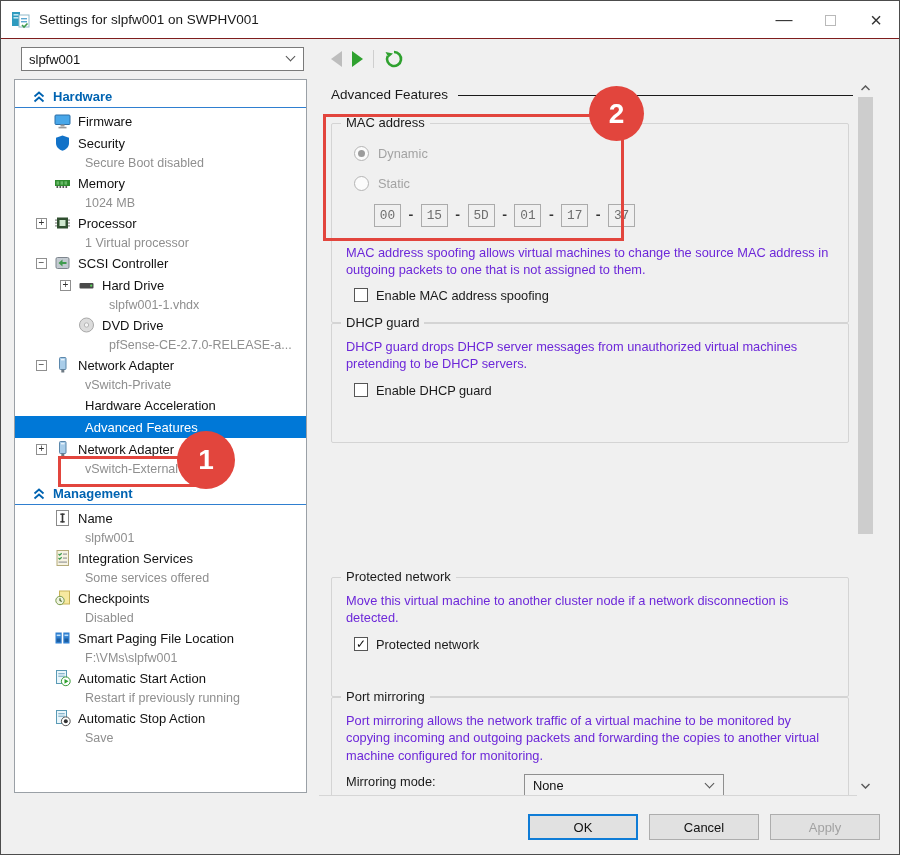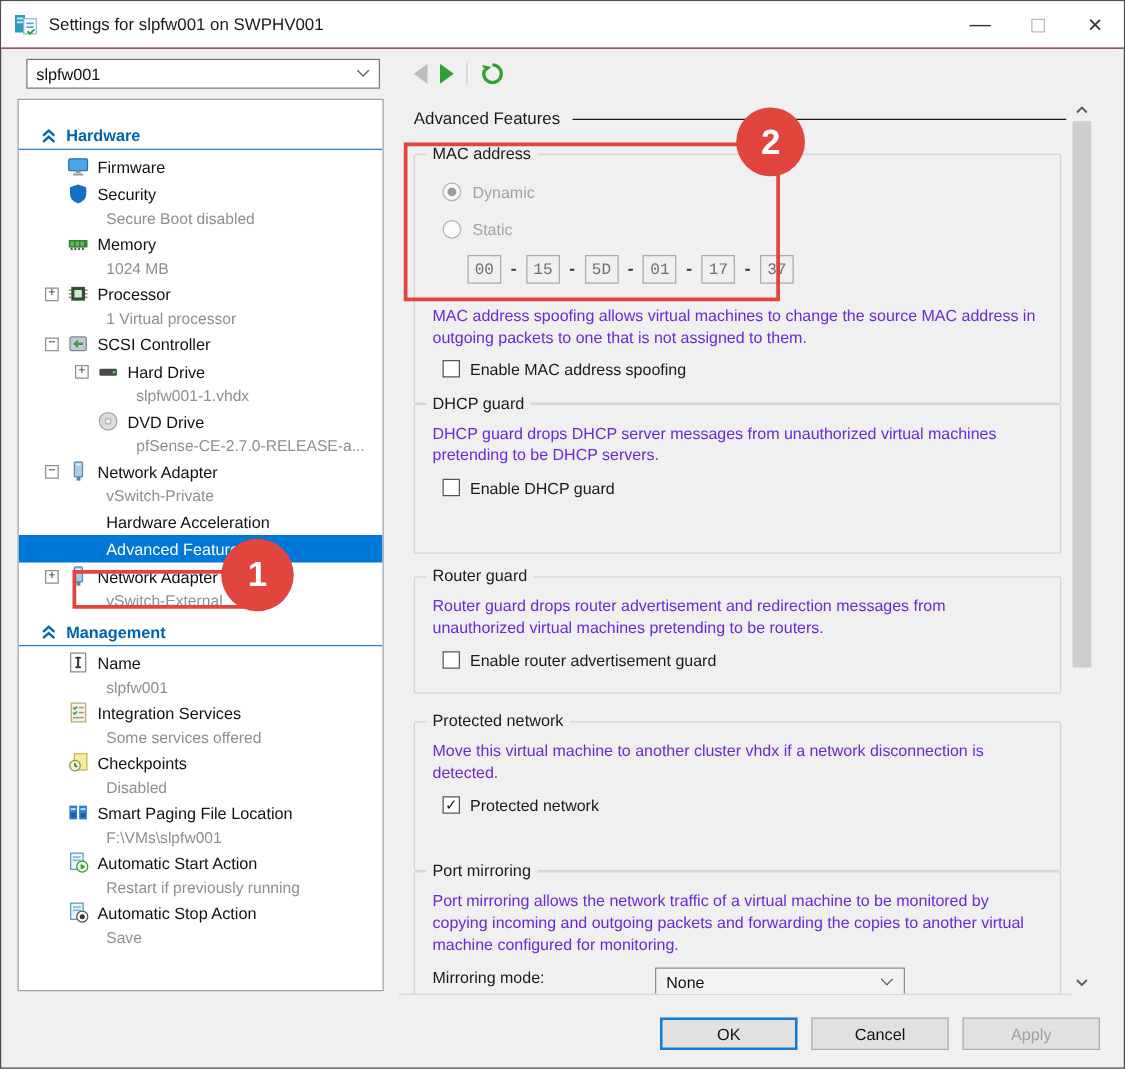--- a/index.html
+++ b/index.html
@@ -25,21 +25,21 @@
   .vmselect .chev { position:absolute; right:9px; top:7px; width:7px; height:7px;
                     border-right:1.6px solid #555; border-bottom:1.6px solid #555; transform:rotate(45deg); margin-top:-2px; }
   .navbar { position:absolute; left:330px; top:46px; height:24px; display:flex; align-items:center; gap:10px; }
   .tri { width:0; height:0; border-style:solid; }
   .tri.left  { border-width:8px 11px 8px 0; border-color:transparent #bdbdbd transparent transparent; }
   .tri.right { border-width:8px 0 8px 11px; border-color:transparent transparent transparent #2fa12f; }
   .navsep { width:1px; height:18px; background:#cfcfcf; }
 
   
   .sidebar { position:absolute; left:13px; top:78px; width:293px; height:714px; background:#fff;
-             border:1px solid #9aa0a6; padding-top:18px; overflow:hidden; }
+             border:1px solid #9aa0a6; padding-top:6px; overflow:hidden; }
   .thead { height:22px; display:flex; align-items:center; padding-left:18px; gap:8px;
            border-bottom:1px solid #2f7fd0; margin-bottom:2px; }
   .thead.mgmt { margin-top:5px; }
   .thead .hlabel { color:#0063b1; font-weight:bold; font-size:13px; }
   .trow { height:22px; display:flex; align-items:center; font-size:13px; color:#111; }
   .trow .exp { width:11px; height:11px; border:1px solid #8f8f8f; background:#fff; display:flex;
                align-items:center; justify-content:center; font-size:10px; line-height:10px; color:#333;
                margin-right:6px; flex:0 0 auto; }
   .trow .exp.none { border:none; background:transparent; }
   .trow .ticon { width:19px; height:18px; margin-right:6px; flex:0 0 auto; }
@@ -389,32 +389,24 @@
 
   <div class="group" style="top:244px; height:120px;">
     <span class="glabel">DHCP guard</span>
     <p class="gdesc" style="margin-top:14px; max-width:492px;">DHCP guard drops DHCP server messages from unauthorized virtual machines pretending to be DHCP servers.</p>
     <div class="ckrow" style="margin-top:10px; margin-left:22px;">
       <span class="ckbox"></span>
       <span class="cklabel">Enable DHCP guard</span>
     </div>
   </div>
 
-  <div class="group" style="top:382px; height:94px;">
-    <span class="glabel">Router guard</span>
-    <p class="gdesc" style="margin-top:14px; max-width:470px;">Router guard drops router advertisement and redirection messages from unauthorized virtual machines pretending to be routers.</p>
-    <div class="ckrow" style="margin-top:10px; margin-left:22px;">
-      <span class="ckbox"></span>
-      <span class="cklabel">Enable router advertisement guard</span>
-    </div>
-  </div>
 
   <div class="group" style="top:498px; height:120px;">
     <span class="glabel">Protected network</span>
-    <p class="gdesc" style="margin-top:14px; max-width:492px;">Move this virtual machine to another cluster vhdx if a network disconnection is detected.</p>
+    <p class="gdesc" style="margin-top:14px; max-width:492px;">Move this virtual machine to another cluster node if a network disconnection is detected.</p>
     <div class="ckrow" style="margin-top:10px; margin-left:22px;">
       <span class="ckbox">✓</span>
       <span class="cklabel">Protected network</span>
     </div>
   </div>
 
   <div class="group" style="top:618px; height:130px;">
     <span class="glabel">Port mirroring</span>
     <p class="gdesc" style="margin-top:14px; max-width:500px;">Port mirroring allows the network traffic of a virtual machine to be monitored by copying incoming and outgoing packets and forwarding the copies to another virtual machine configured for monitoring.</p>
     <div class="mirrow" style="margin-top:10px;">

